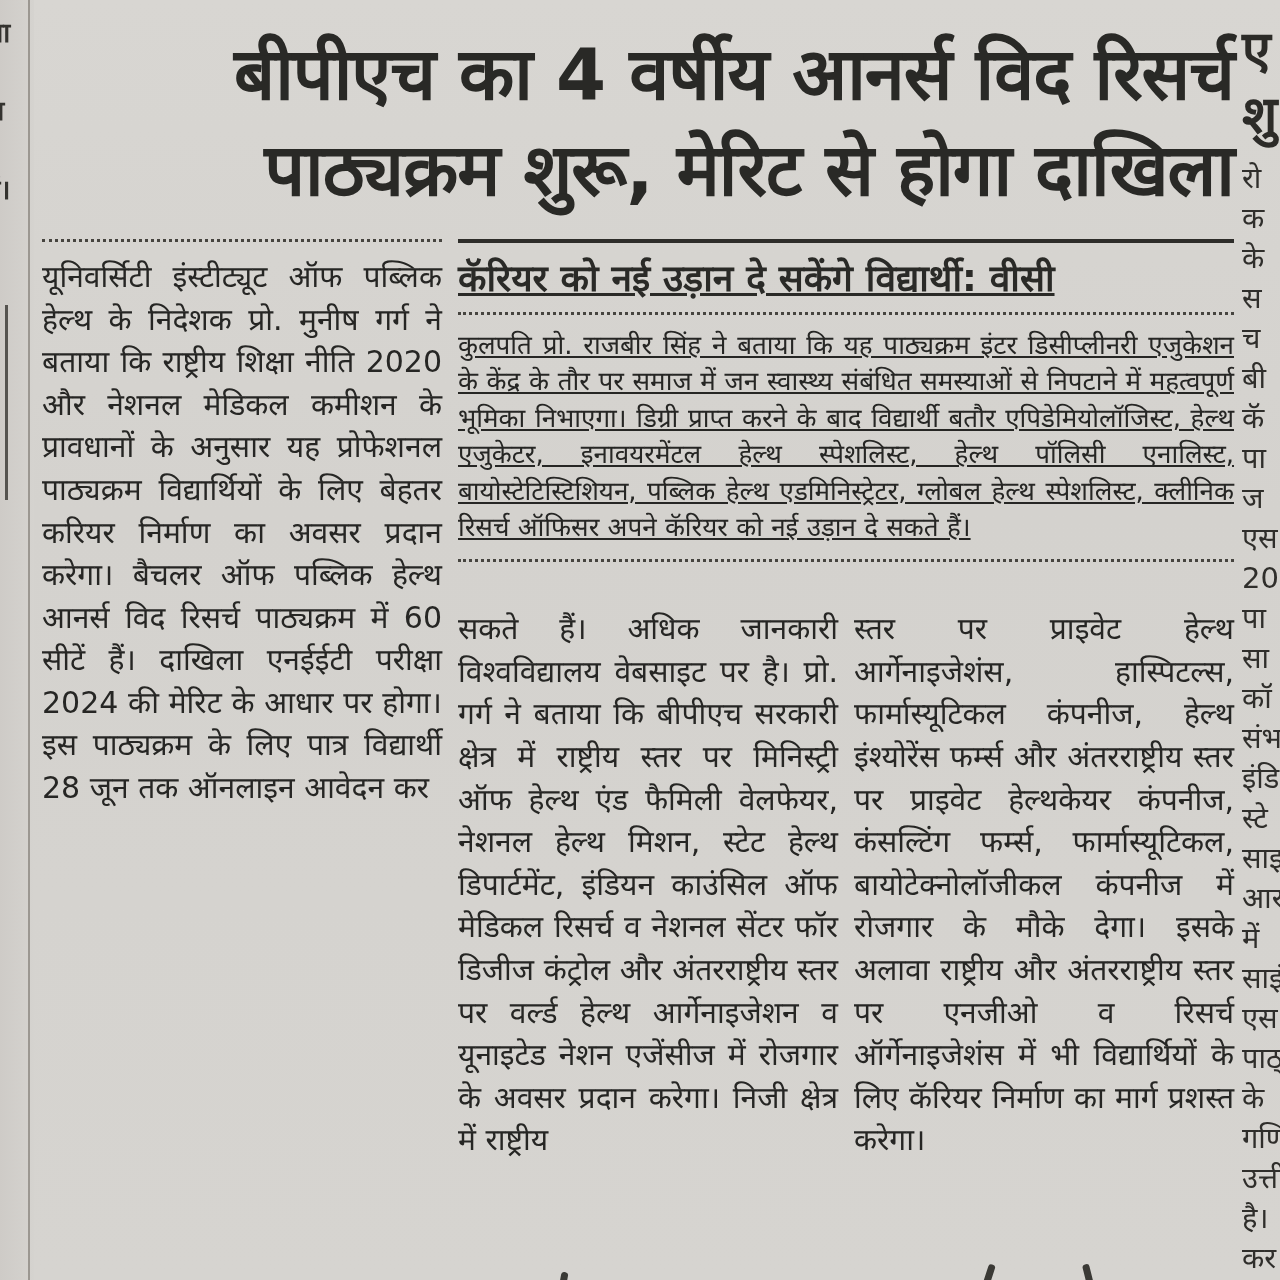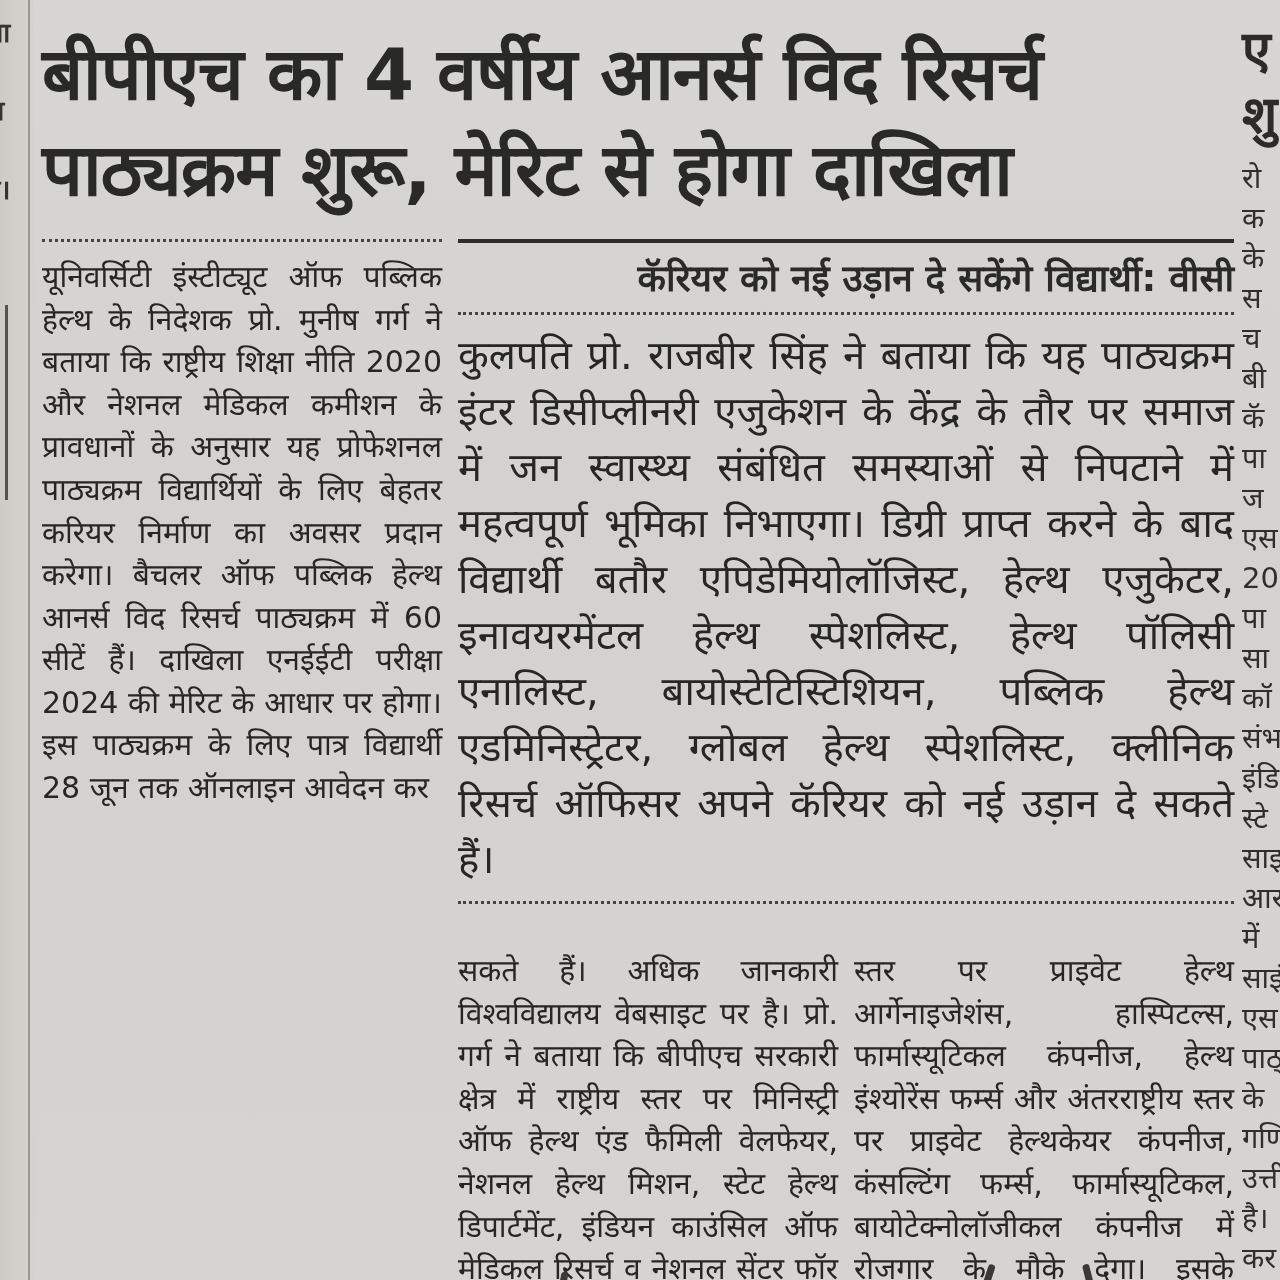--- a/index.html
+++ b/index.html
@@ -47,21 +47,21 @@
     font-size: 29px; line-height: 1.38;
     white-space: pre-line; color: #2f2e2b; margin-top: 10px;
   }
 
   
   .main {
     position: absolute; left: 42px; top: 26px; width: 1192px;
   }
   .headline {
     margin: 0; font-size: 72px; font-weight: bold; line-height: 1.34;
-    letter-spacing: -1px; white-space: pre-line; color: #292926;
+    letter-spacing: -1px; white-space: pre-line; color: #292926; text-align: right;
   }
   .subheadline {
     margin: 14px 0 0 0; font-size: 43px; font-weight: bold; line-height: 1.2;
     color: #2b2b28;
   }
 
   .content-row { display: flex; gap: 16px; margin-top: 20px; }
 
   
   .col-left { width: 400px; flex: 0 0 auto; }
@@ -72,26 +72,26 @@
   .col-left .para {
     font-size: 30px; line-height: 1.42; text-align: justify;
     margin: 14px 0 0 0; color: #262624;
   }
   .col-left .para + .para { text-indent: 1.3em; margin-top: 2px; }
 
   
   .right-area { flex: 1 1 auto; min-width: 0; }
   .vc-box-topline { border-top: 4px solid #2e2d2a; height: 0; }
   .vc-box-headline {
-    margin: 8px 0 10px 0; text-align: right;
-    font-size: 37px; font-weight: bold; color: #2a2a27;
+    margin: 8px 0 10px 0; text-align: left;
+    font-size: 37px; font-weight: bold; color: #2a2a27; text-decoration: underline;
   }
   .vc-box-body {
-    font-size: 40px; line-height: 1.4; text-align: justify;
-    margin: 12px 0 14px 0; color: #262624;
+    font-size: 26px; line-height: 1.4; text-align: justify;
+    margin: 12px 0 14px 0; color: #262624; text-decoration: underline;
   }
   .two-cols { display: flex; gap: 16px; margin-top: 16px; }
   .col { flex: 1 1 0; min-width: 0; font-size: 30px; line-height: 1.42;
     text-align: justify; color: #262624; }
 
   
   .tip { position: absolute; background: #3a3935; width: 7px; height: 26px;
     bottom: -10px; border-radius: 3px; }
   .tip-1 { left: 985px; transform: rotate(18deg); }
   .tip-2 { left: 1085px; transform: rotate(-14deg); }

